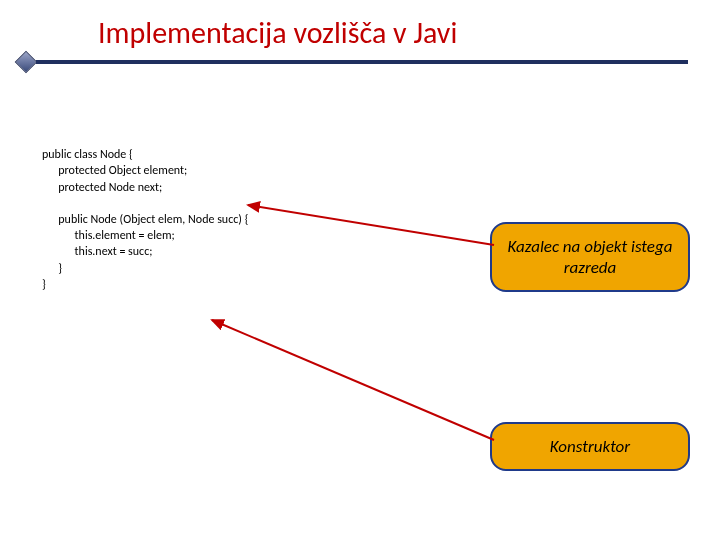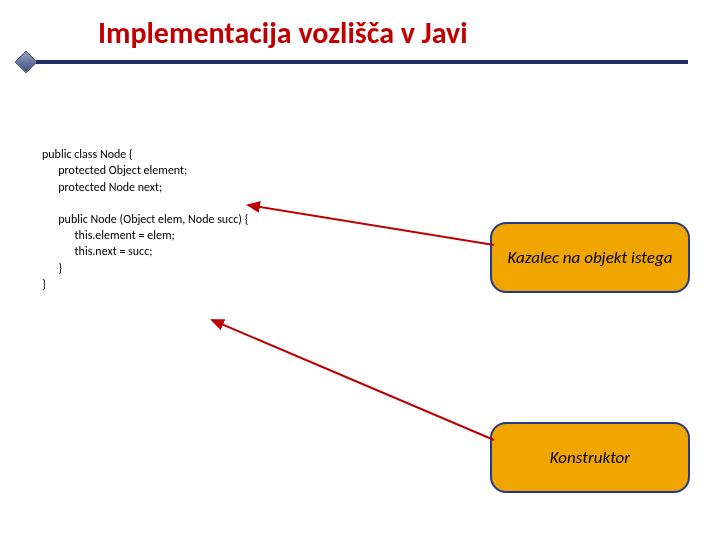--- a/index.html
+++ b/index.html
@@ -10,21 +10,21 @@
     font-family: Calibri, Arial, sans-serif;
     position: relative;
     overflow: hidden;
   }
   .title {
     position: absolute;
     top: 14px;
     left: 98px;
     font-size: 30px;
     color: #c00000;
-    font-weight: 700;
+    font-weight: 400;
   }
   .rule-line {
     position: absolute;
     top: 60px;
     left: 36px;
     width: 652px;
     height: 4px;
     background: #1f2f5f;
   }
   .diamond {
@@ -45,21 +45,21 @@
     line-height: 1.35;
     color: #000;
     white-space: pre;
     font-family: Calibri, Arial, sans-serif;
   }
   .callout {
     position: absolute;
     background: #f0a500;
     border: 2px solid #1f3a8a;
     border-radius: 16px;
-    padding: 23px 14px;
+    padding: 12px 14px;
     text-align: center;
     font-style: italic;
     font-size: 17px;
     color: #000;
     width: 200px;
   }
   .callout1 { top: 222px; left: 490px; }
   .callout2 { top: 422px; left: 490px; width: 200px; }
   svg.arrows {
     position: absolute;
@@ -84,20 +84,21 @@
 <span></span>
 <span>      public Node (Object elem, Node succ) {</span>
 <span>            this.element = elem;</span>
 <span>            this.next = succ;</span>
 <span>      }</span>
 <span>}</span>
 </div>
 
 <div class="callout callout1">
   <div>Kazalec na objekt istega</div>
+  <div>razreda</div>
 </div>
 
 <div class="callout callout2">
   <div>Konstruktor</div>
 </div>
 
 <svg class="arrows">
   <defs>
     <marker id="arrowhead" markerWidth="8" markerHeight="8" refX="6" refY="3" orient="auto">
       <polygon points="0 0, 7 3, 0 6" fill="#c00000"></polygon>

